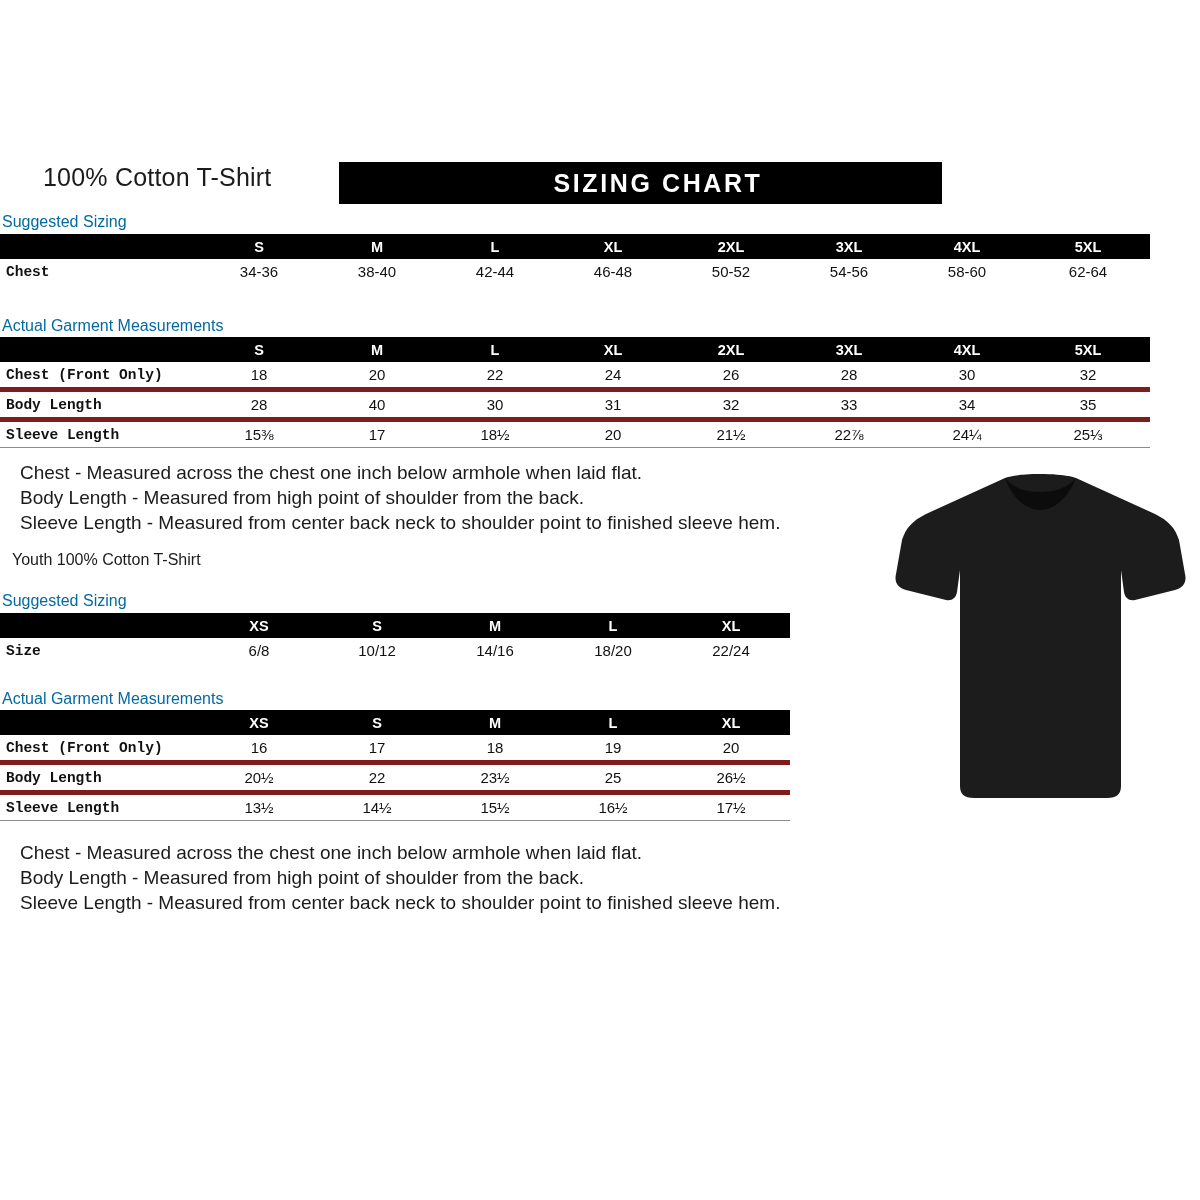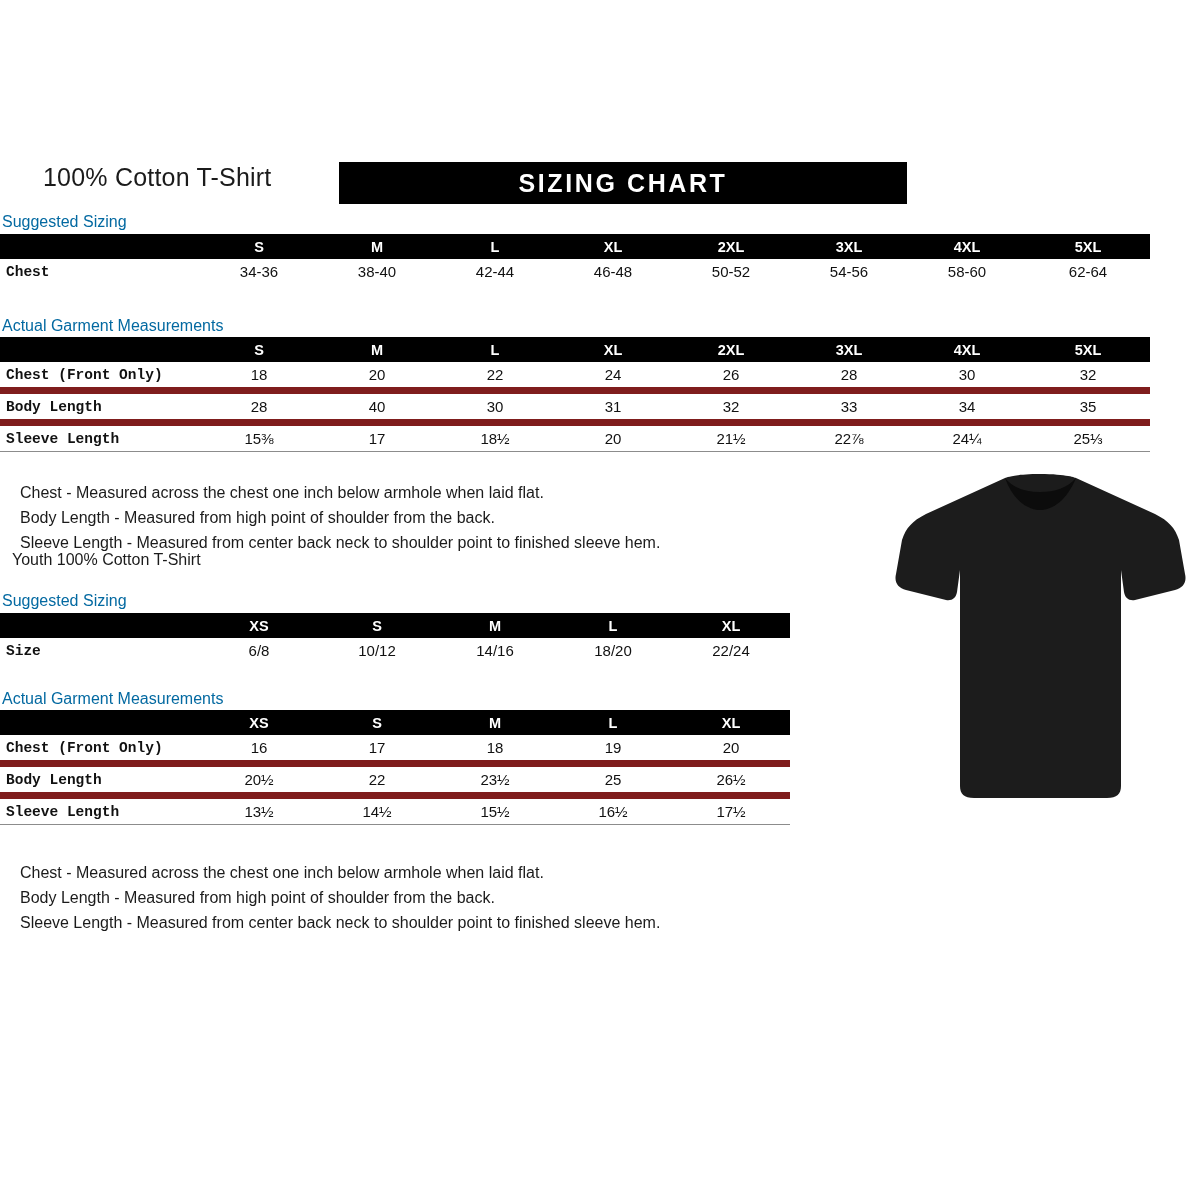--- a/index.html
+++ b/index.html
@@ -38,20 +38,21 @@
     width: 568px;
     height: 42px;
     background: #000000;
     color: #ffffff;
     display: flex;
     align-items: center;
     justify-content: center;
     font-size: 25px;
     font-weight: 700;
     letter-spacing: 2.6px;
+    padding-left: 35px;
   }
 
   .section-label {
     position: absolute;
     font-size: 16px;
     color: #0369a1;
   }
 
   
   table.sz {
@@ -83,40 +84,39 @@
     color: #111111;
   }
   table.sz tbody td.lead {
     text-align: left;
     padding-left: 6px;
     font-weight: 700;
     font-size: 14.5px;
     font-family: Liberation Mono, monospace;
   }
   table.sz tbody tr.ruled td {
-    border-bottom: 7px solid #7f1d1d;
+    border-bottom: 5px solid #7f1d1d;
     margin-left: 21px;
   }
   table.sz tbody tr.lastruled td {
     border-bottom: 1px solid #8c8c8c;
     margin-left: 32px;
   }
 
   
   #adult-suggested { left: 0px; top: 234px; width: 1150px; }
   #adult-actual    { left: 0px; top: 337px; width: 1150px; }
   #youth-suggested { left: 0px; top: 613px; width: 790px; }
   #youth-actual    { left: 0px; top: 710px; width: 790px; }
 
   .notes {
     position: absolute;
-    font-size: 16px;
+    font-size: 19px;
     line-height: 25px;
     color: #1b1b1b;
-    margin-top: 20px;
   }
   .notes div { white-space: nowrap; }
 
   .youth-title {
     position: absolute;
     left: 12px;
     top: 551px;
     font-size: 16px;
     color: #1b1b1b;
   }

